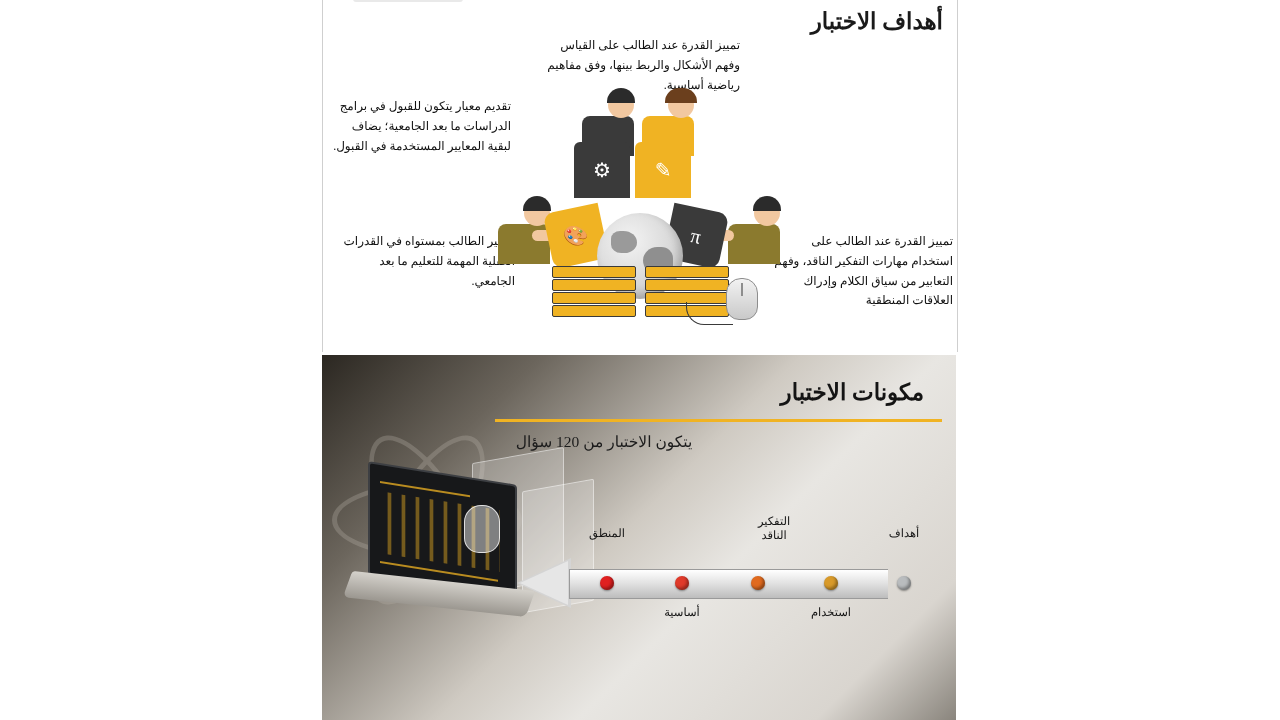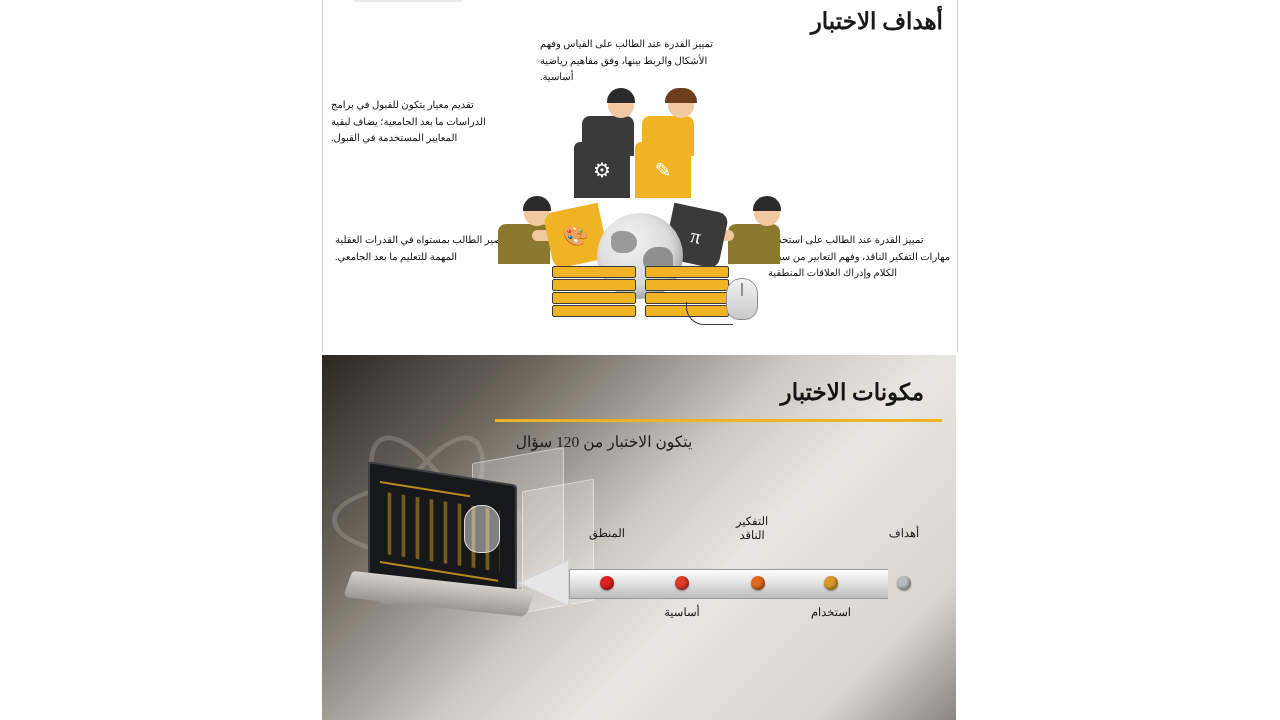--- a/index.html
+++ b/index.html
@@ -55,24 +55,24 @@
   .slide1-title .shadow {
     position: absolute;
     right: 2px;
     top: 2px;
     color: rgba(0,0,0,0.22);
     z-index: -1;
   }
 
   .callout {
     position: absolute;
-    font-size: 10px;
+    font-size: 12px;
     line-height: 1.65;
     color: #111;
-    text-align: left;
+    text-align: right;
   }
 
   .c-top   { top: 36px;  left: 50%; transform: translateX(-50%); width: 200px; }
   .c-right { top: 102px; right: 6px; width: 190px; }
   .c-left  { top: 97px;  left: 8px; width: 180px; }
   .c-bl    { top: 232px; left: 12px; width: 180px; }
   .c-br    { top: 232px; right: 4px; width: 185px; }
 
   
   .info {
@@ -528,20 +528,20 @@
       <div class="dot" style="right:16px;  background:#b9bcbe;"></div>
       <div class="dot" style="right:89px;  background:#d89a2a;"></div>
       <div class="dot" style="right:162px; background:#e06a1e;"></div>
       <div class="dot" style="right:238px; background:#e03a2a;"></div>
       <div class="dot" style="right:313px; background:#e02020;"></div>
 
       <div class="lbl" style="right:-8px; top:-32px; width:62px;">أهداف</div>
 
       <div class="lbl" style="right:62px; top:47px; width:68px;">استخدام</div>
 
-      <div class="lbl two" style="right:140px; top:-44px; width:70px;">التفكير<br>الناقد</div>
+      <div class="lbl two" style="right:118px; top:-44px; width:70px;">التفكير<br>الناقد</div>
 
       <div class="lbl" style="right:208px; top:47px; width:74px;">أساسية</div>
 
       <div class="lbl" style="right:285px; top:-32px; width:70px;">المنطق</div>
     </div>
   </div>
 </div>
 
 </body></html>

